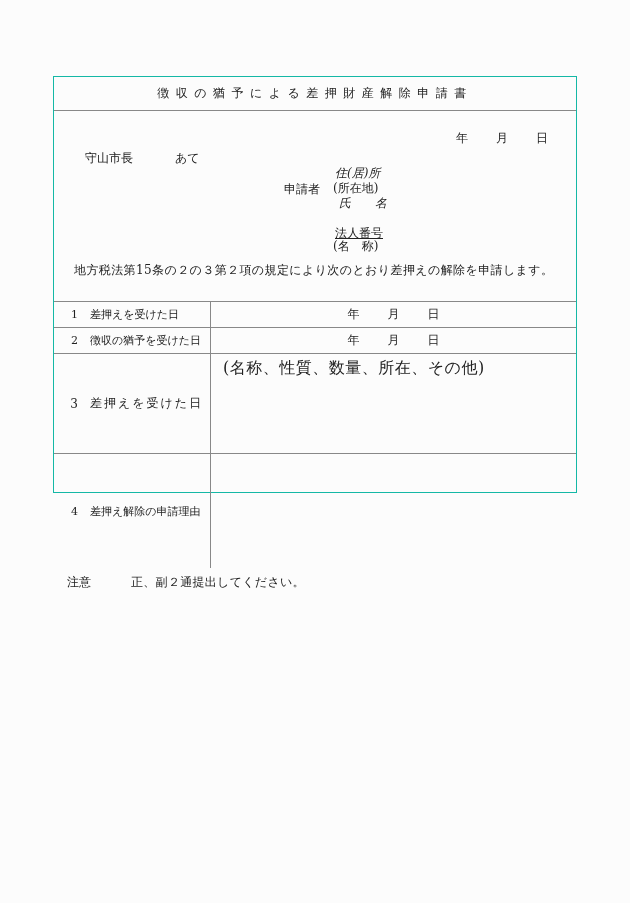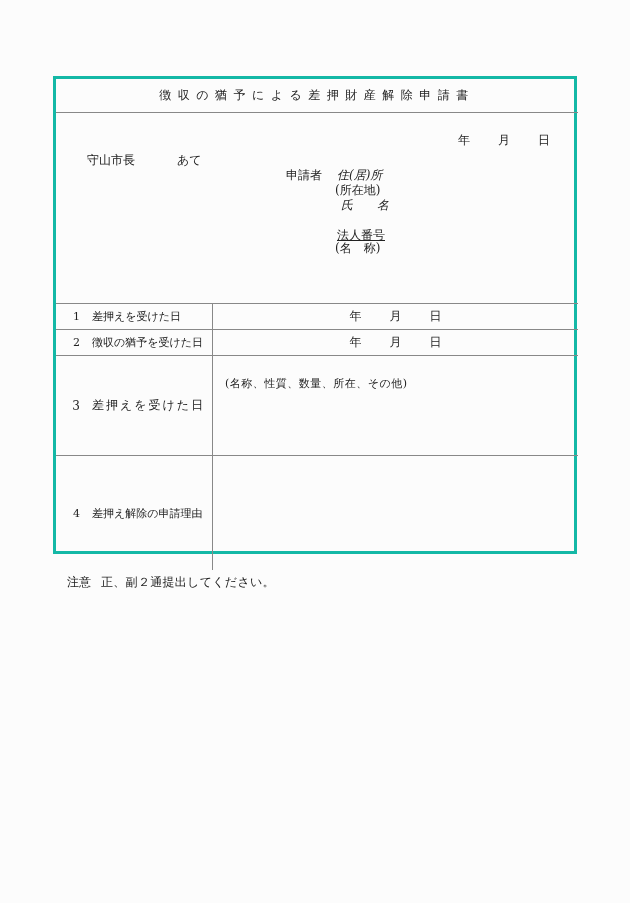--- a/index.html
+++ b/index.html
@@ -12,43 +12,43 @@
     }
     .page { position: relative; width: 630px; height: 903px; }
 
     .form-number {
       position: absolute; left: 53px; top: 56px;
       font-size: 12px; letter-spacing: 0px; white-space: nowrap;
     }
 
     .frame {
       position: absolute; left: 53px; top: 76px;
-      width: 524px; height: 478px;
-      border: 3px solid #14b8a6;
+      width: 524px; height: 417px;
+      border: 1px solid #14b8a6;
     }
 
     .title-row {
       position: absolute; left: 0; top: 0; width: 522px; height: 34px;
       border-bottom: 1px solid #888;
       display: flex; align-items: center; justify-content: center;
       font-size: 12px; letter-spacing: 6.5px; white-space: nowrap;
     }
 
     .body-section {
       position: absolute; left: 0; top: 34px; width: 522px; height: 190px;
     }
     .abs { position: absolute; font-size: 12px; white-space: nowrap; }
 
     .date-top { left: 402px; top: 19px; display: flex; }
     .date-top span { display: inline-block; }
 
     .addressee { left: 31px; top: 39px; }
     .addressee-suffix { left: 121px; top: 39px; }
 
-    .applicant-label { left: 230px; top: 54px; }
+    .applicant-label { left: 230px; top: 70px; }
     .app-field { left: 281px; font-size: 12px; }
 
     .statement { left: 20px; top: 151px; font-size: 12px; letter-spacing: 0.4px; }
 
     .table-area {
       position: absolute; left: 0; top: 224px; width: 522px;
     }
     .row {
       position: absolute; left: 0; width: 522px;
       border-top: 1px solid #888;
@@ -61,26 +61,26 @@
     }
     .row .value-cell {
       position: absolute; left: 157px; top: 0; right: 0; height: 100%;
       font-size: 12px;
     }
     .num { display: inline-block; width: 24px; text-align: right; margin-right: 12px; }
 
     .date-cell { display: flex; align-items: center; justify-content: center; height: 100%; }
     .date-cell span { display: inline-block; }
 
-    .hint { position: absolute; left: 12px; top: 4px; font-size: 11px; letter-spacing: 0.5px; white-space: nowrap; margin-top: 16px; }
+    .hint { position: absolute; left: 12px; top: 4px; font-size: 16px; letter-spacing: 0.5px; white-space: nowrap; }
 
     .note {
       position: absolute; left: 67px; top: 574px; font-size: 12px; white-space: nowrap;
     }
-    .note-body { margin-left: 10px; letter-spacing: 0.3px; }
+    .note-body { margin-left: 40px; letter-spacing: 0.3px; }
   </style>
 </head>
 <body>
 
 <div class="page">
 
 
   <div class="frame">
 
     <div class="title-row">徴収の猶予による差押財産解除申請書</div>
@@ -95,20 +95,21 @@
       <div class="abs addressee">守山市長</div>
       <div class="abs addressee-suffix">あて</div>
 
       <div class="abs applicant-label">申請者</div>
       <div class="abs app-field" style="top:54px;font-style:italic;">住(居)所</div>
       <div class="abs app-field" style="top:69px;left:279px;">(所在地)</div>
       <div class="abs app-field" style="top:84px;left:285px;font-style:italic;">氏　　名</div>
       <div class="abs app-field" style="top:99px;left:279px;margin-top:28px;">(名　称)</div>
       <div class="abs app-field" style="top:114px;text-decoration:underline;">法人番号</div>
 
+      <div class="abs statement">地方税法第15条の２の３第２項の規定により次のとおり差押えの解除を申請します。</div>
     </div>
 
     <div class="table-area">
       <div class="row" style="top:0; height:26px;">
         <div class="label-cell">
           <span class="num">1</span>
           <span>差押えを受けた日</span>
         </div>
         <div class="value-cell">
           <div class="date-cell">

